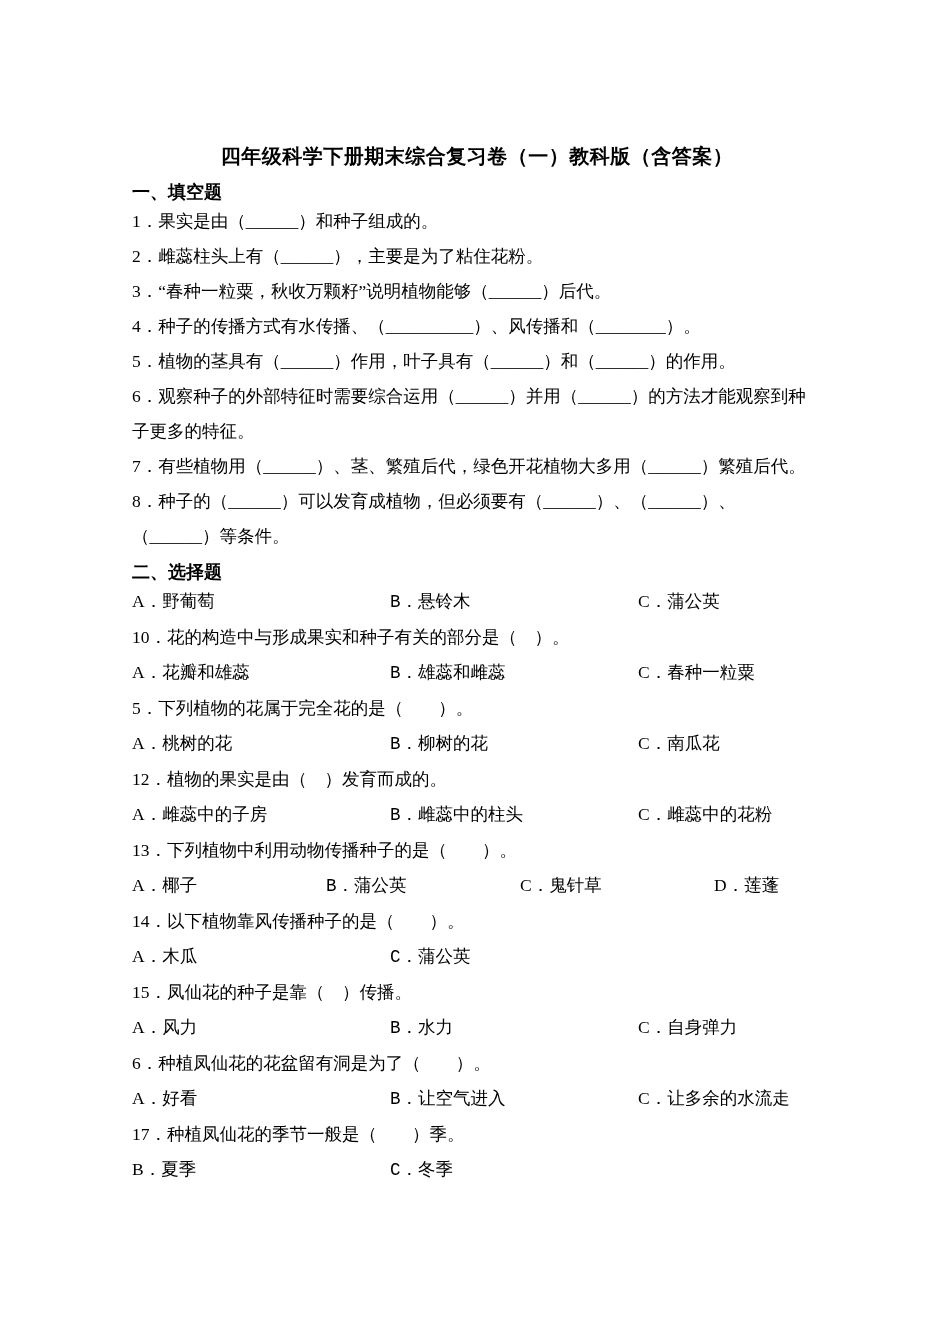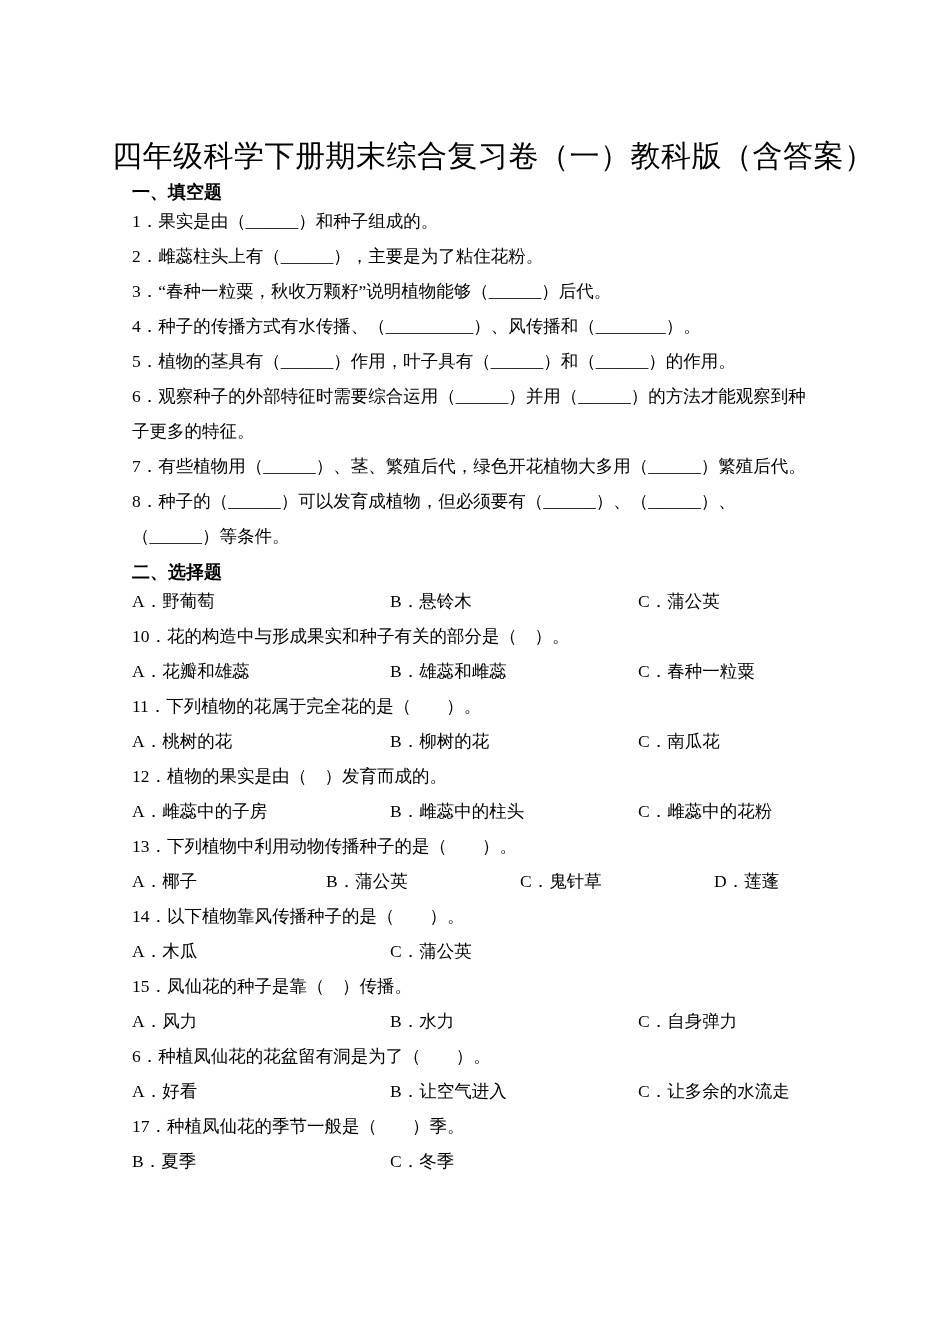--- a/index.html
+++ b/index.html
@@ -16,22 +16,22 @@
   }
   .page {
     box-sizing: border-box;
     width: 950px;
     height: 1344px;
     padding: 140px 128px 0 132px;
     background: #ffffff;
   }
   .doc-title {
     font-family: "Liberation Sans", sans-serif;
-    font-weight: 400;
-    font-size: 30px;
+    font-weight: 700;
+    font-size: 20px;
     line-height: 32px;
     text-align: center;
     letter-spacing: 0.5px;
     white-space: nowrap;
     margin-left: -20px;  
     margin-right: -20px;
   }
   .sec-heading {
     font-family: "Liberation Sans", sans-serif;
     font-weight: 700;
@@ -45,21 +45,21 @@
   .q-line {
     font-size: 17.5px;
     line-height: 35px;
   }
   .options {
     display: flex;
     align-items: baseline;
     gap: 28px;
   }
   .options .opt:nth-child(1) { width: 230px; }
-  .options .opt:nth-child(2) { width: 220px; }
+  .options .opt:nth-child(2) { width: 220px; font-family: Liberation Mono, monospace; }
   .options .opt:nth-child(3) { width: auto; }
   .options.cols4 .opt:nth-child(1),
   .options.cols4 .opt:nth-child(2),
   .options.cols4 .opt:nth-child(3) { width: 166px; }
   .options.cols4 .opt:nth-child(4) { width: auto; }
 </style>
 </head>
 <body>
 
 <div class="page">
@@ -84,21 +84,21 @@
     <span class="opt">C．蒲公英</span>
   </div>
 
   <div class="q-line">10．花的构造中与形成果实和种子有关的部分是（　）。</div>
   <div class="q-line options">
     <span class="opt">A．花瓣和雄蕊</span>
     <span class="opt">B．雄蕊和雌蕊</span>
     <span class="opt">C．春种一粒粟</span>
   </div>
 
-  <div class="q-line">11．下列植物的花属于完全花的是（　　）。</div>
+  <div class="q-line">5．下列植物的花属于完全花的是（　　）。</div>
   <div class="q-line options">
     <span class="opt">A．桃树的花</span>
     <span class="opt">B．柳树的花</span>
     <span class="opt">C．南瓜花</span>
   </div>
 
   <div class="q-line">12．植物的果实是由（　）发育而成的。</div>
   <div class="q-line options">
     <span class="opt">A．雌蕊中的子房</span>
     <span class="opt">B．雌蕊中的柱头</span>

